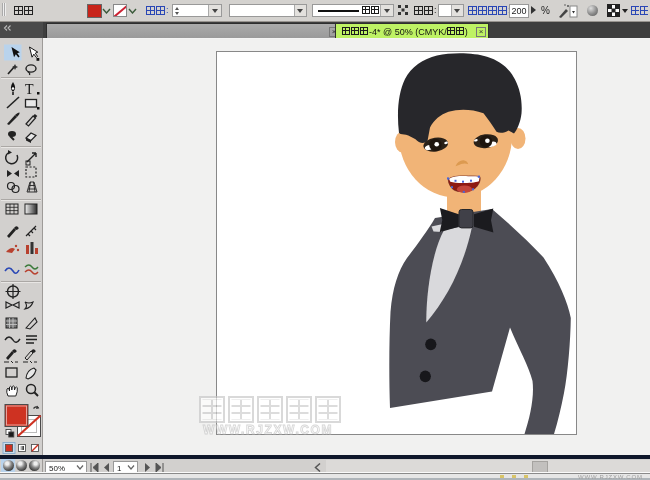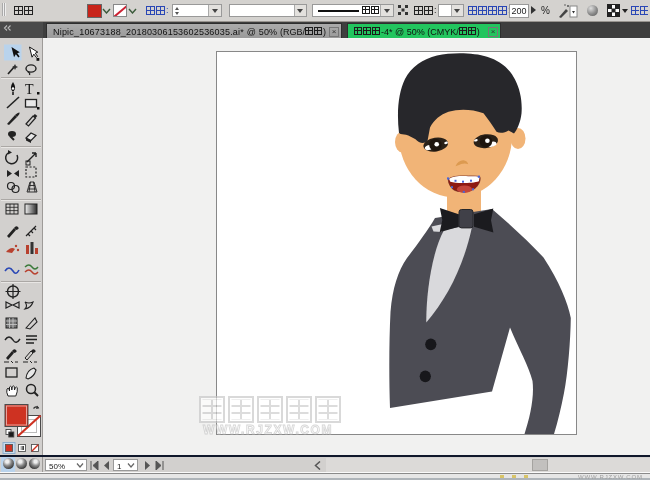--- a/index.html
+++ b/index.html
@@ -108,25 +108,24 @@
 
 <div class="abs" style="left:0;top:22px;width:650px;height:16px;background:#3E3E3E;">
 
   <div class="abs" style="left:0;top:0;width:43px;height:16px;background:#4A4A4A;">
     <svg width="9" height="6" style="position:absolute;left:3px;top:3px;" viewBox="0 0 9 6">
       <path d="M4,0.5 L1.5,3 L4,5.5 M7.5,0.5 L5,3 L7.5,5.5" stroke="#BBB" stroke-width="1.1" fill="none"></path>
     </svg>
   </div>
 
   <div class="abs" style="left:46px;top:1px;width:296px;height:15px;background:linear-gradient(#ABABAB,#9A9A9A);border:1px solid #2E2E2E;border-bottom:none;box-sizing:border-box;">
-    <div class="abs" style="left:6px;top:3px;font-size:9px;color:#111;white-space:nowrap;letter-spacing:0.2px;">Nipic_10673188_20180306153602536035.ai* @ 50% <span style="letter-spacing:0;">(RGB/</span><span class="cns" style="margin-top:0px;"></span><span class="cns"></span>)</div>
     <div class="abs" style="left:282px;top:3px;width:8px;height:8px;border:1px solid #777;color:#333;font-size:8px;line-height:7px;text-align:center;">×</div>
   </div>
 
-  <div class="abs" style="left:347px;top:1px;width:154px;height:25px;background:#22c55e;border:1px solid #2E2E2E;border-bottom:none;box-sizing:border-box;">
+  <div class="abs" style="left:335px;top:1px;width:154px;height:25px;background:#bef264;border:1px solid #2E2E2E;border-bottom:none;box-sizing:border-box;">
     <div class="abs" style="left:6px;top:3px;font-size:9px;color:#111;white-space:nowrap;"><span class="cns"></span><span class="cns"></span><span class="cns"></span>-4* @ 50% (CMYK/<span class="cns"></span><span class="cns"></span>)</div>
     <div class="abs" style="left:140px;top:3px;width:8px;height:8px;border:1px solid #777;color:#333;font-size:8px;line-height:7px;text-align:center;">×</div>
   </div>
 </div>
 <div class="abs" style="left:0;top:38px;width:650px;height:1px;background:#F4F4F4;"></div>
 
 <div class="abs" style="left:43px;top:39px;width:607px;height:416px;background:#F1F1F0;"></div>
 
 <div class="abs" style="left:216px;top:51px;width:359px;height:382px;background:#fff;border:1px solid #888;box-sizing:content-box;"></div>
 
@@ -324,21 +323,21 @@
   <rect x="31.5" y="444.5" width="7" height="7" fill="#fff" stroke="#555" stroke-width="0.9"></rect>
   <path d="M 31.8,451.2 L 38.2,444.8" stroke="#CE3222" stroke-width="1.4"></path>
   <defs>
     <linearGradient id="grd" x1="0" y1="0" x2="1" y2="0">
       <stop offset="0" stop-color="#f2f2f2"></stop>
           <stop offset="1" stop-color="#2a2a2a"></stop>
     </linearGradient>
   </defs>
 </svg>
 
-<div class="abs" style="left:0;top:455px;width:650px;height:17px;background:#D2D0CE;border-top:2px solid #0f172a;box-sizing:border-box;">
+<div class="abs" style="left:0;top:455px;width:650px;height:17px;background:#D2D0CE;border-top:4px solid #0f172a;box-sizing:border-box;">
   
   <rect>
   <div class="abs" style="left:1px;top:0px;width:14px;height:15px;background:#B9D3EC;"></div>
   <div class="abs" style="left:3px;top:1px;width:11px;height:11px;border-radius:50%;background:radial-gradient(circle at 38% 32%,#EEE 0 15%,#8A8A8A 42%,#303030 80%);"></div>
   <div class="abs" style="left:16px;top:1px;width:11px;height:11px;border-radius:50%;background:radial-gradient(circle at 38% 32%,#EEE 0 15%,#8A8A8A 42%,#303030 80%);"></div>
   <div class="abs" style="left:29px;top:1px;width:11px;height:11px;border-radius:50%;background:radial-gradient(circle at 60% 32%,#EEE 0 15%,#8A8A8A 42%,#303030 80%);"></div>
   <div class="abs" style="left:42px;top:0;width:1px;height:16px;background:#9E9B98;"></div>
   
   <div class="abs" style="left:45px;top:2px;width:42px;height:12px;background:#fff;border:1px solid #999;box-sizing:border-box;font-size:8px;color:#222;">
     <span style="position:absolute;left:3px;top:2px;">50%</span>

